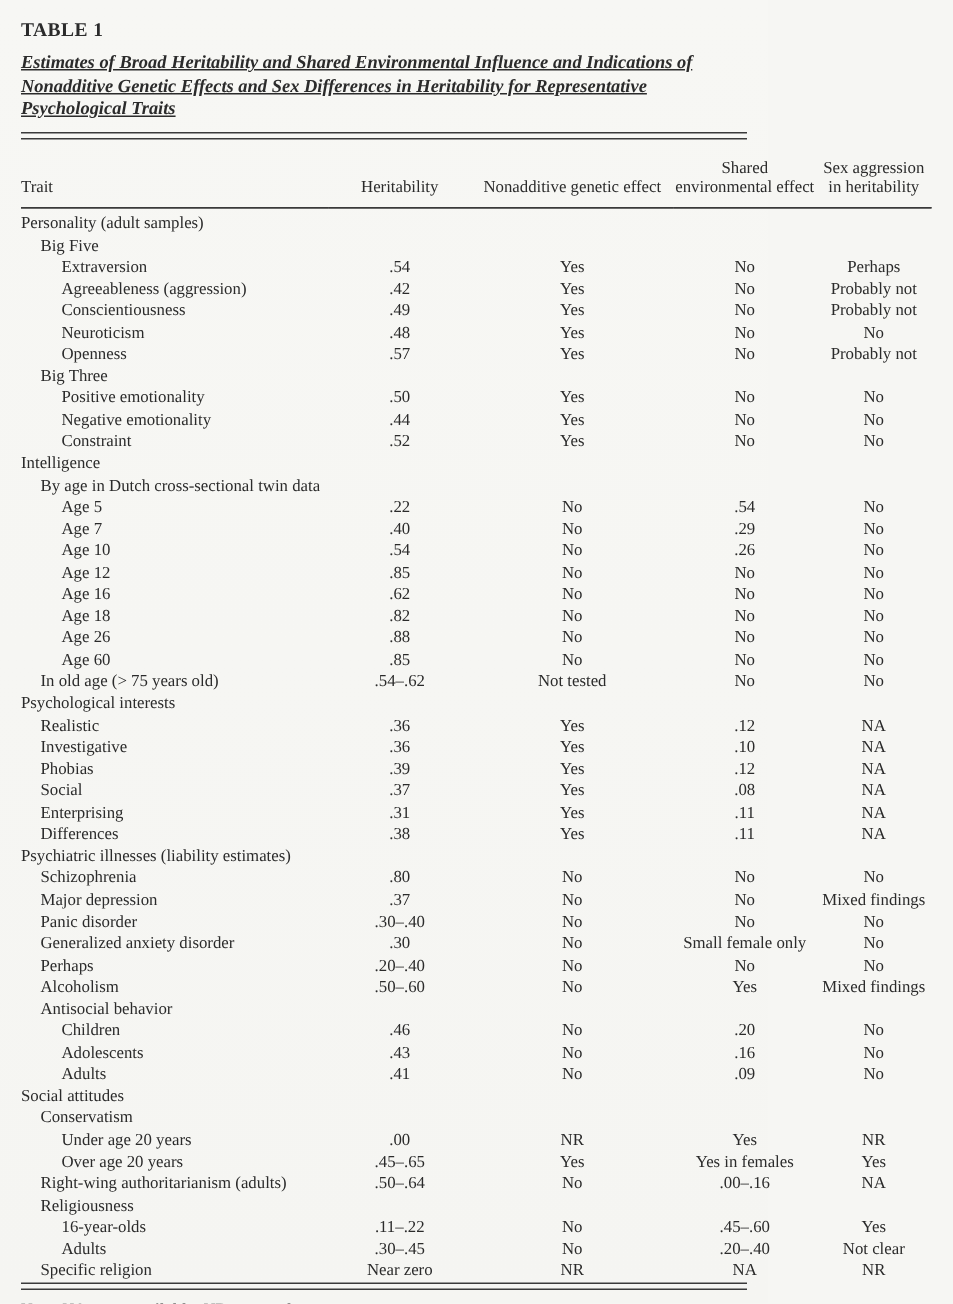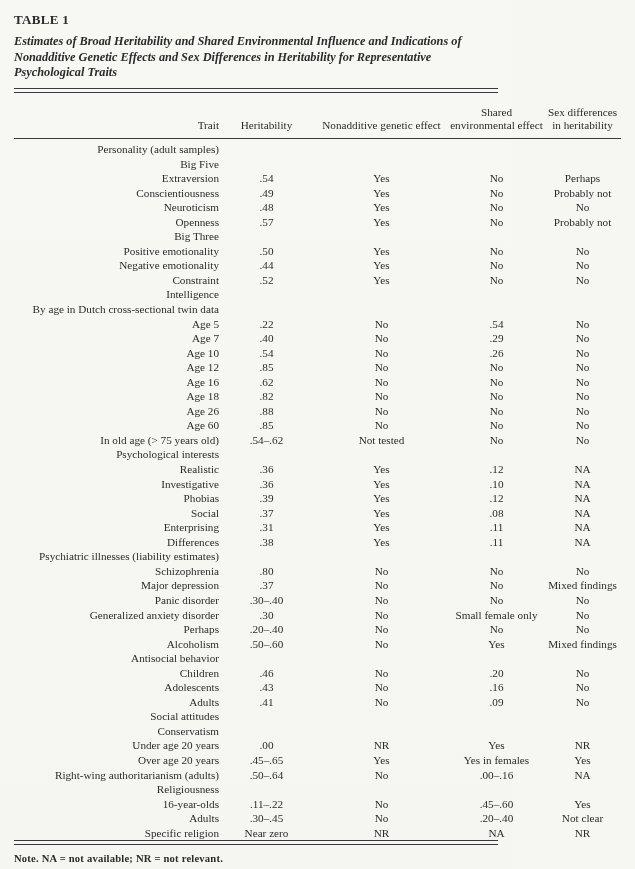--- a/index.html
+++ b/index.html
@@ -21,20 +21,21 @@
     font-size:13px;
     letter-spacing:.3px;
     margin:2px 0 6px 0;
   }
   .caption{
     font-weight:bold;
     font-style:italic;
     font-size:12.3px;
     line-height:15.5px;
     margin-bottom:7px;
+    text-decoration:underline;
   }
   .rule-double{
     height:3px;
     border-top:1.4px solid #3a3a3a;
     border-bottom:1px solid #3a3a3a;
   }
   table{
     width:607px;
     border-collapse:collapse;
     table-layout:fixed;
@@ -47,34 +48,34 @@
   thead th{
     font-weight:normal;
     font-size:11.2px;
     line-height:13.5px;
     vertical-align:bottom;
     text-align:center;
     padding:6px 0 5px 0;
     height:34px;
     border-bottom:1.2px solid #3a3a3a;
   }
-  thead th.th-trait{text-align:right;}
+  thead th.th-trait{text-align:left;}
   tbody td{
     font-size:11.2px;
     line-height:14.55px;
     padding:0;
     white-space:nowrap;
     overflow:visible;
   }
   tbody{
     display:table-row-group;
   }
   tbody:before{content:"";display:table-row;height:4px;}
   td.val{text-align:center;}
-  td.trait{text-align:right;}
+  td.trait{text-align:left;}
   td.ind0{padding-left:0;}
   td.ind1{padding-left:13px;}
   td.ind2{padding-left:27px;}
   .note{
     font-weight:bold;
     font-size:10.6px;
     margin-top:8px;
     letter-spacing:.2px;
   }
 </style>
@@ -96,21 +97,21 @@
         <col class="c2">
         <col class="c3">
         <col class="c4">
     </colgroup>
     <thead>
       <tr>
         <th class="th-trait">Trait</th>
         <th>Heritability</th>
         <th>Nonadditive genetic effect</th>
         <th>Shared environmental effect</th>
-        <th>Sex differences in heritability</th>
+        <th>Sex aggression in heritability</th>
       </tr>
     </thead>
     <tbody>
         <tr>
           <td class="trait ind0">Personality (adult samples)</td>
           <td class="val"></td>
           <td class="val"></td>
           <td class="val"></td>
           <td class="val"></td>
         </tr>
@@ -120,20 +121,27 @@
           <td class="val"></td>
           <td class="val"></td>
           <td class="val"></td>
         </tr>
         <tr>
           <td class="trait ind2">Extraversion</td>
           <td class="val">.54</td>
           <td class="val">Yes</td>
           <td class="val">No</td>
           <td class="val">Perhaps</td>
+        </tr>
+        <tr>
+          <td class="trait ind2">Agreeableness (aggression)</td>
+          <td class="val">.42</td>
+          <td class="val">Yes</td>
+          <td class="val">No</td>
+          <td class="val">Probably not</td>
         </tr>
         <tr>
           <td class="trait ind2">Conscientiousness</td>
           <td class="val">.49</td>
           <td class="val">Yes</td>
           <td class="val">No</td>
           <td class="val">Probably not</td>
         </tr>
         <tr>
           <td class="trait ind2">Neuroticism</td>

